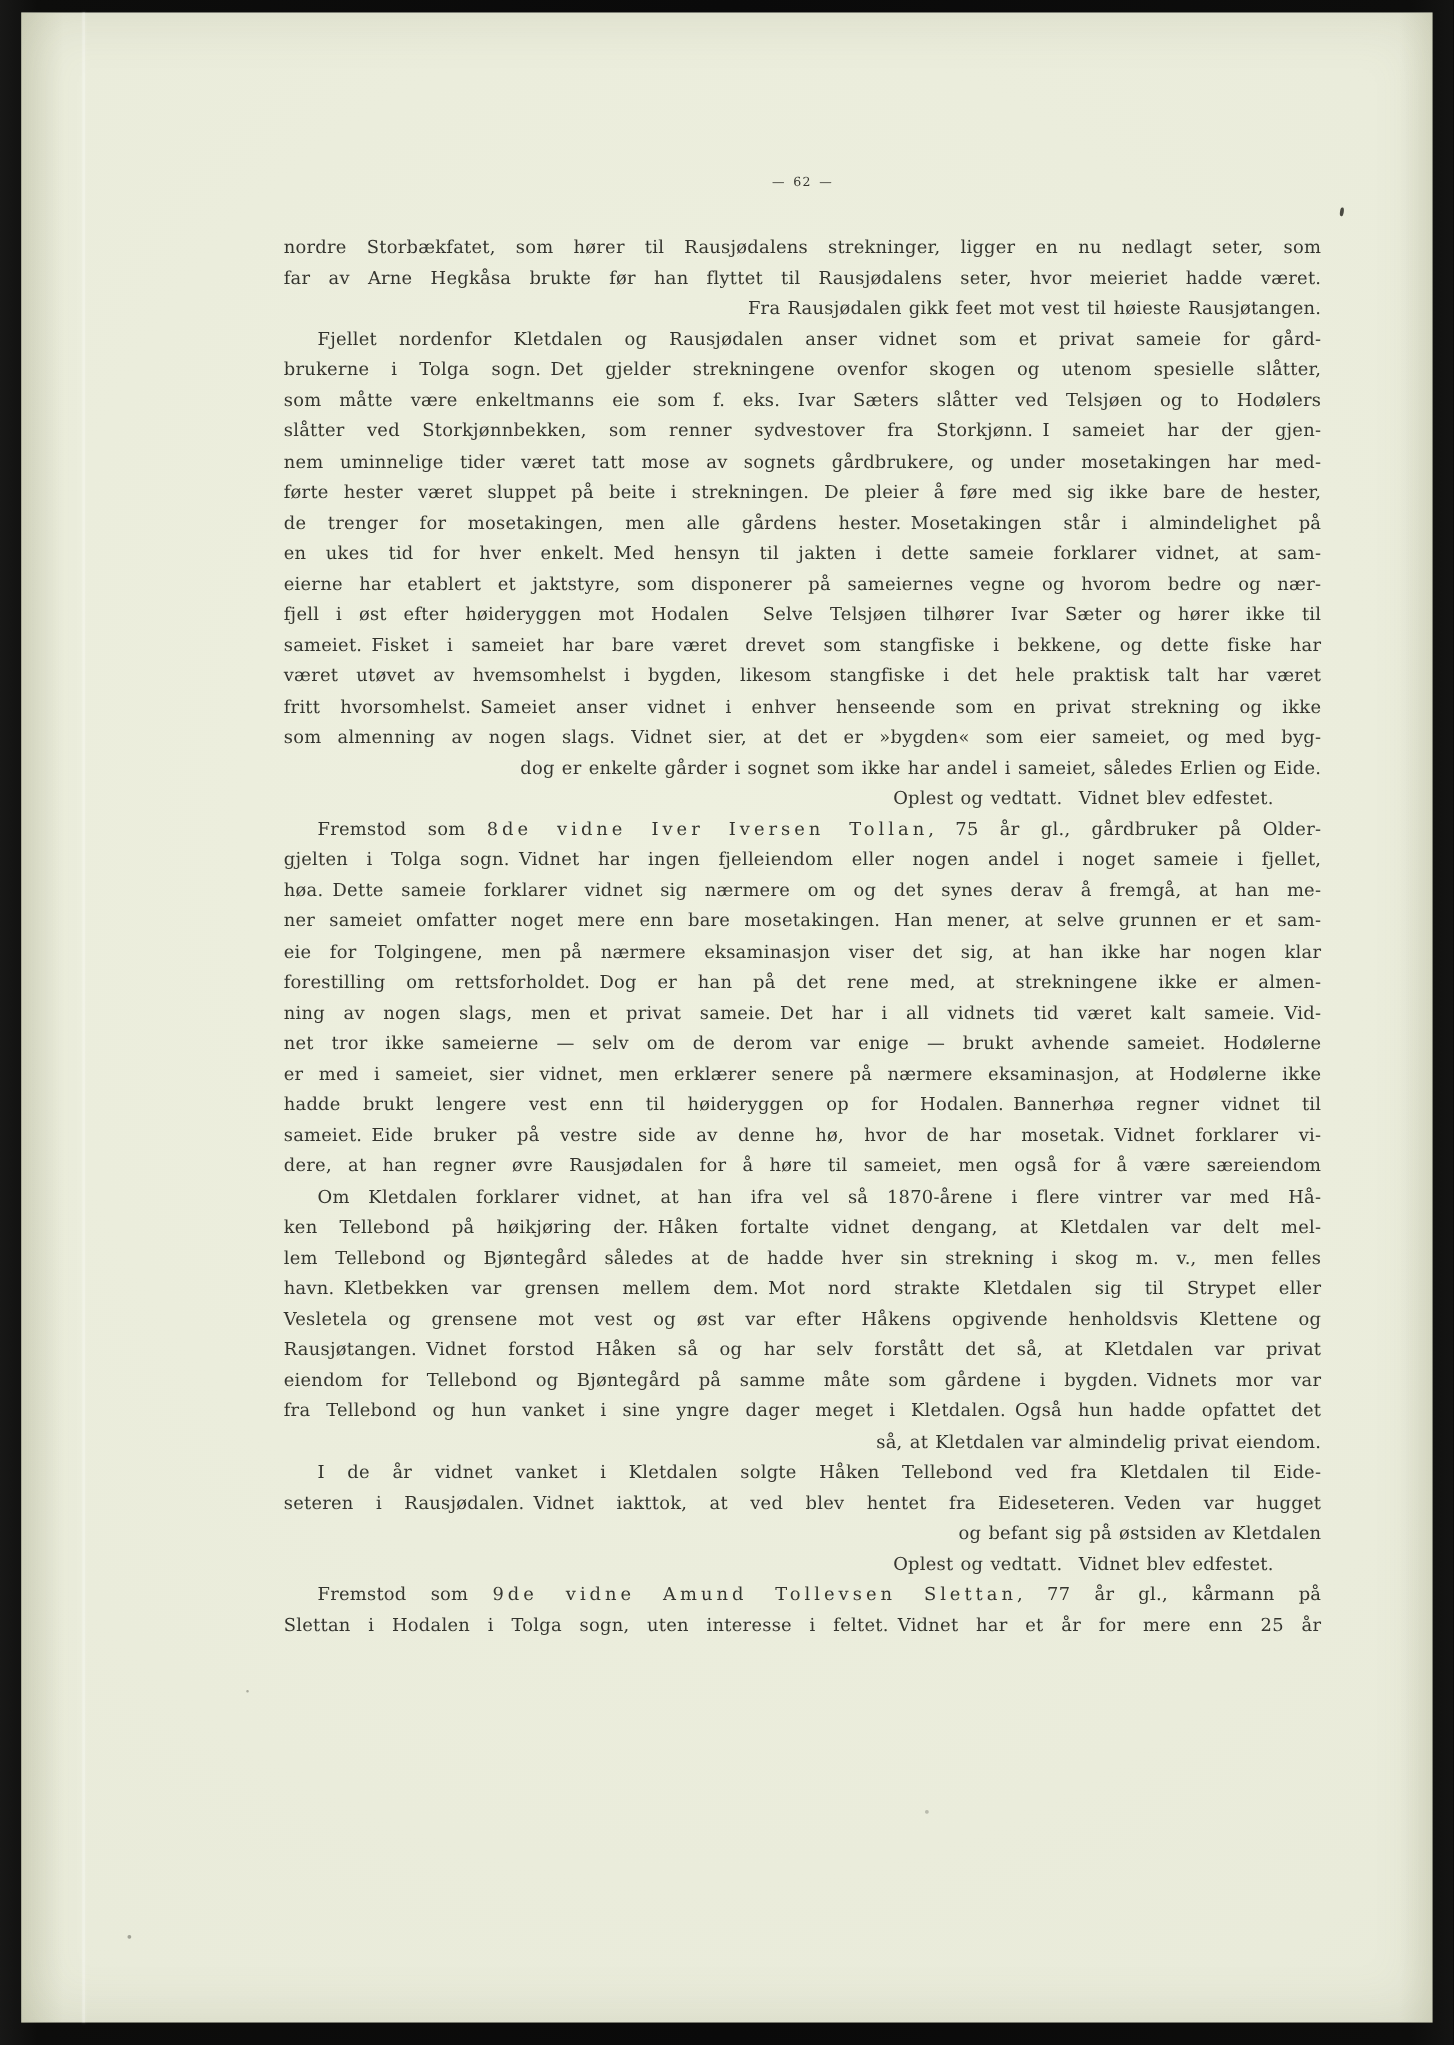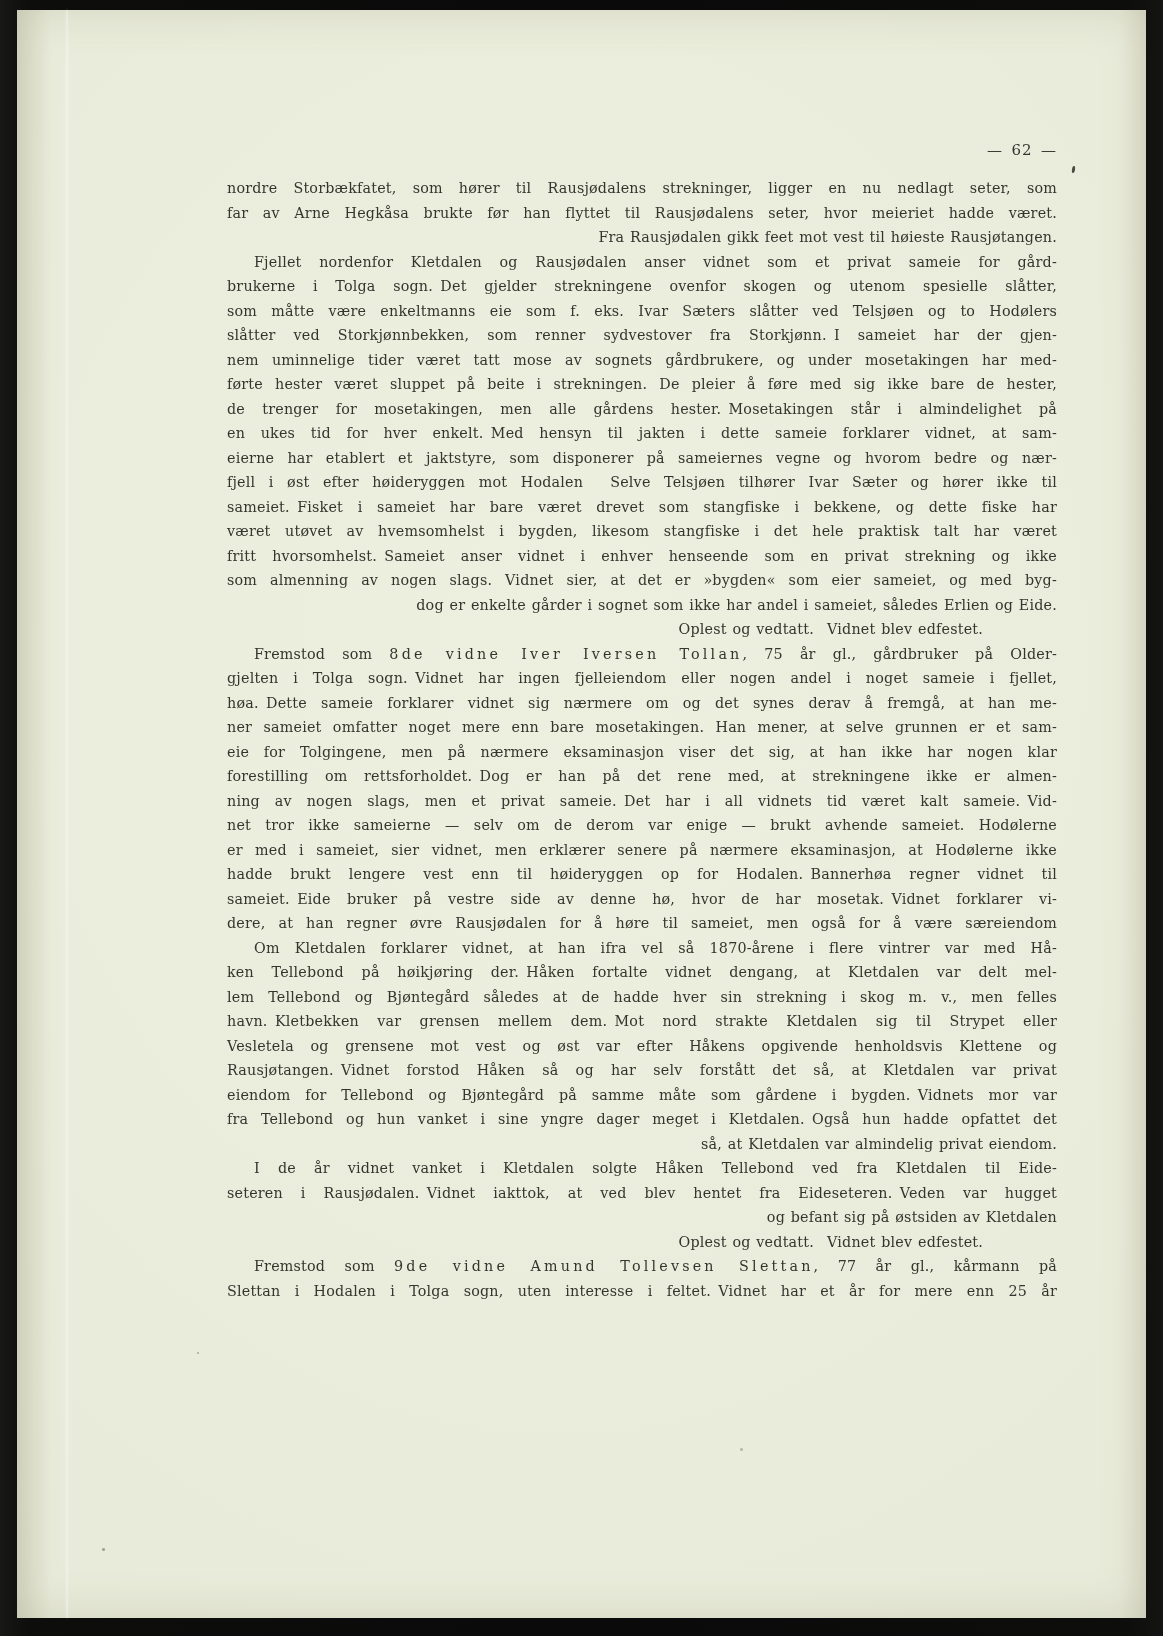--- a/index.html
+++ b/index.html
@@ -19,34 +19,34 @@
       radial-gradient(145% 120% at 48% 40%, #eef0df 0%, #e9ebda 55%, #e1e4d1 100%);
     box-shadow: inset 0 0 46px rgba(110,112,80,0.18);
   }
   .crease{
     position:absolute;left:49px;top:0;bottom:0;width:2px;
     background:rgba(255,255,255,0.30);
     box-shadow:0 0 3px rgba(255,255,255,0.25);
   }
   .pagenum{
     position:absolute;left:210px;width:830px;top:131px;
-    text-align:right;
-    font-size:15px;color:var(--ink,#35352f);
+    text-align:center;
+    font-size:10px;color:var(--ink,#35352f);
     letter-spacing:1px;
   }
   .textblock{
-    position:absolute;left:210px;top:166px;width:830px;
+    position:absolute;left:210px;top:176px;width:830px;
     font-size:14.3px;line-height:24.5px;color:var(--ink,#35352f);
     letter-spacing:0.2px;word-spacing:1px;
   }
   .ln{min-height:24.5px;}
   .ln.j{text-align:justify;text-align-last:justify;}
   .ln.ind{text-indent:27px;}
   .ln.e{text-align:right;margin-left:16px;}
-  .ln.a{width:fit-content;margin-left:auto;margin-right:74px;text-align:right;}
+  .ln.a{width:fit-content;margin-left:auto;margin-right:38px;text-align:right;}
   .sperr{letter-spacing:3.2px;}
   .speck{position:absolute;background:#4a4a42;border-radius:45%;}
   .speck.s1{left:1055px;top:156px;width:3px;height:7px;transform:rotate(8deg);}
   .speck.s2{left:85px;top:1538px;width:3px;height:3px;opacity:0.45;}
   .speck.s3{left:180px;top:1342px;width:2px;height:2px;opacity:0.4;}
   .speck.s4{left:723px;top:1438px;width:3px;height:3px;opacity:0.3;}
 </style>
 </head>
 <body>
 

